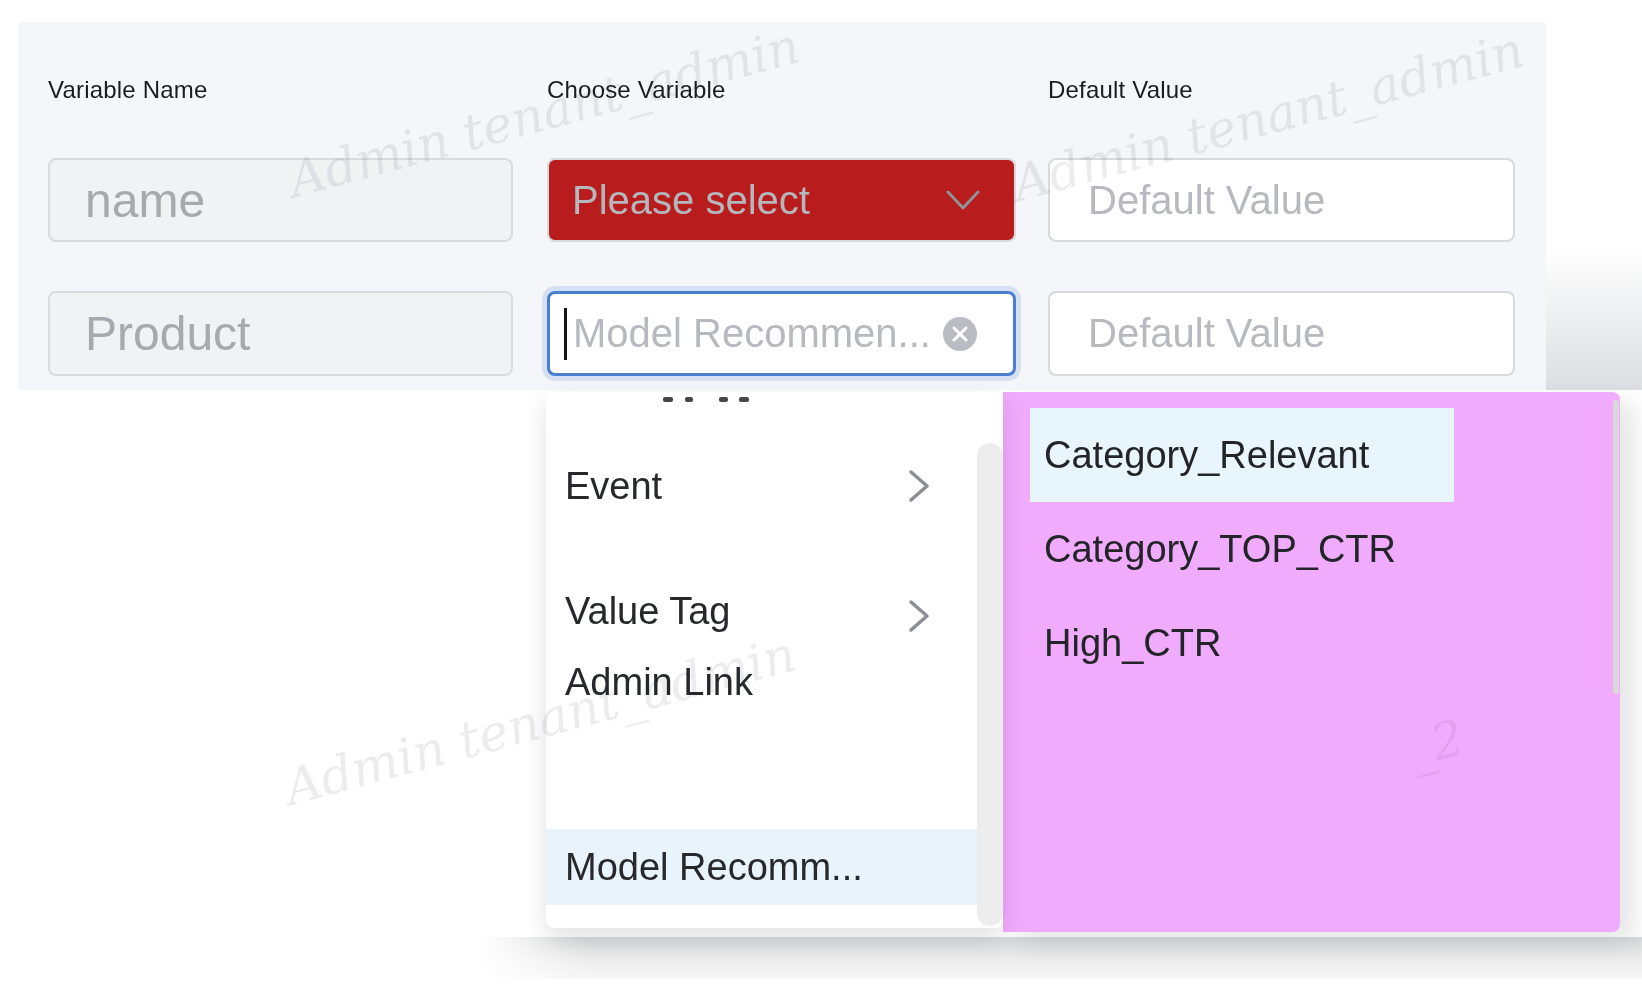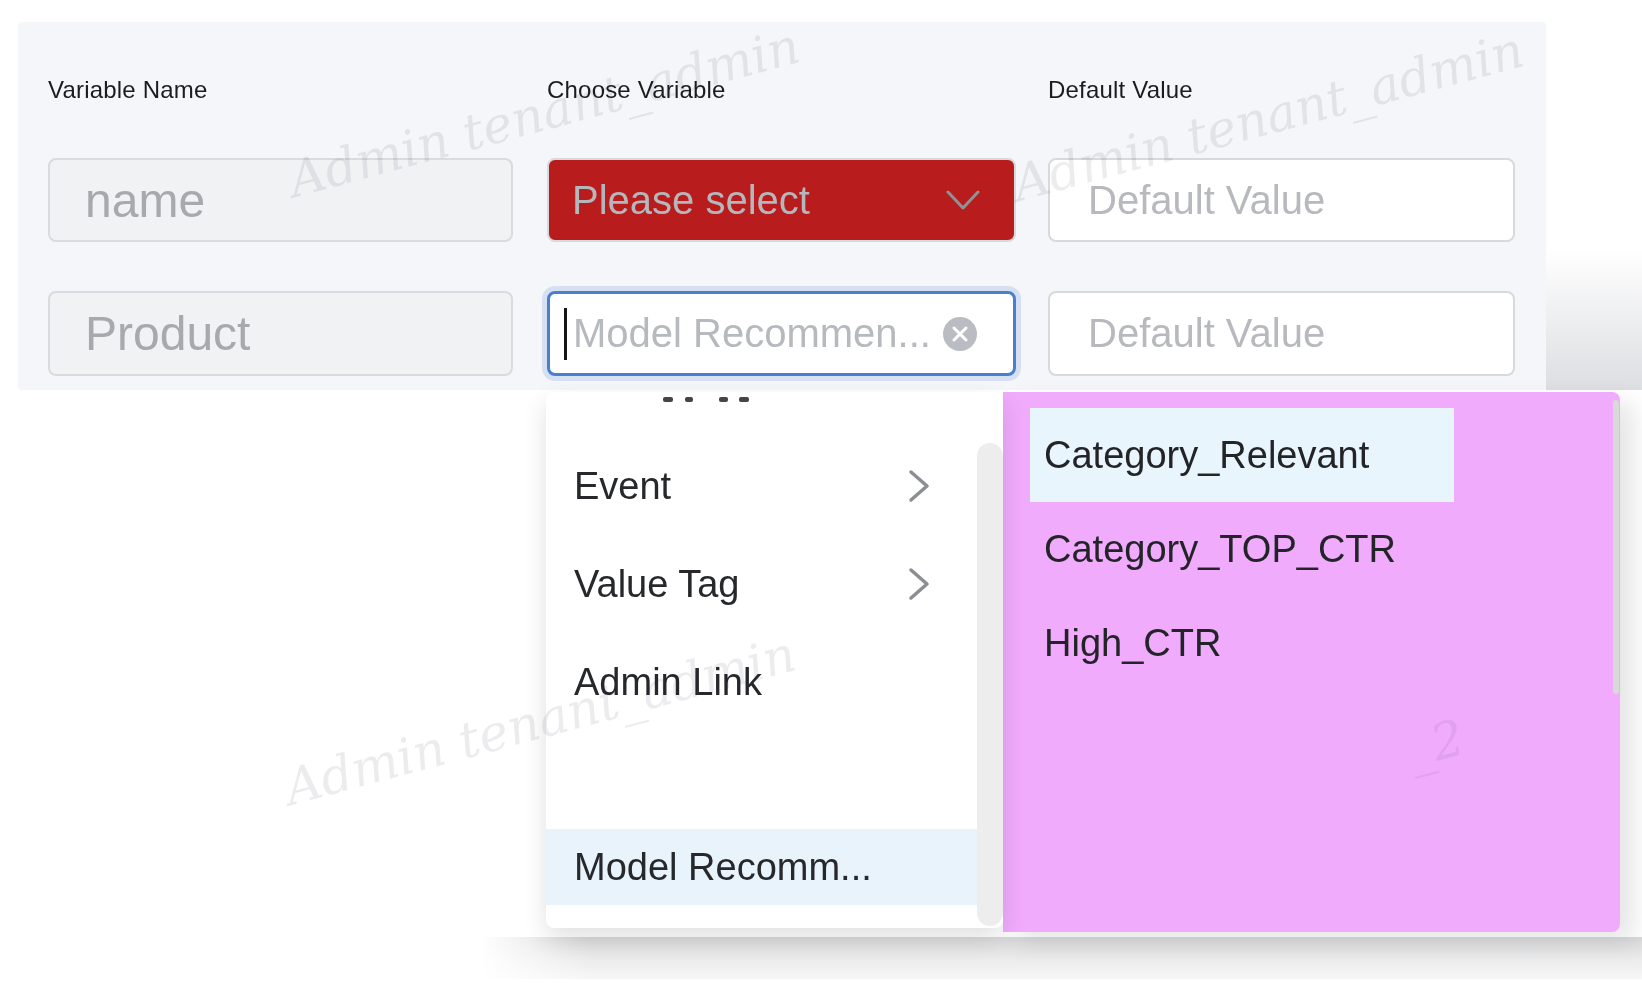--- a/index.html
+++ b/index.html
@@ -31,23 +31,23 @@
   .caret{width:3px;height:52px;background:#141414;margin-right:6px;}
   .select-focused .ph{font-size:40px;color:#b6b9be;}
   .clear-btn{position:absolute;right:36px;top:50%;transform:translateY(-50%);
              width:34px;height:34px;border-radius:50%;background:#b9bcc2;
              display:flex;align-items:center;justify-content:center;}
 
   
   .menu{position:absolute;left:546px;top:392px;width:457px;height:536px;background:#fff;
         border-radius:8px;box-shadow:0 10px 24px rgba(0,0,0,0.12);z-index:20;overflow:hidden;}
   .menu-item{position:absolute;left:0;width:100%;height:98px;display:flex;align-items:center;}
-  .menu-item .txt{margin-left:28px;font-size:38px;color:#26282b;}
+  .menu-item .txt{margin-left:19px;font-size:38px;color:#26282b;}
   .menu-item .chev-right{position:absolute;right:73px;width:22px;height:34px;}
-  .mi-0{top:45px;} .mi-1{top:143px;} .mi-2{top:241px;} .mi-3{top:339px;}
+  .mi-0{top:45px;} .mi-1{top:143px;align-items:flex-end;} .mi-2{top:241px;} .mi-3{top:339px;}
   .mi-4{top:437px;height:76px;background:#e8f3fb;}
   .remnant{position:absolute;left:117px;top:5px;height:6px;width:120px;}
   .remnant i{position:absolute;top:0;height:5px;background:#454545;border-radius:2px;}
   .remnant i:nth-child(1){left:0;width:10px;}
   .remnant i:nth-child(2){left:22px;width:8px;}
   .remnant i:nth-child(3){left:56px;width:9px;}
   .remnant i:nth-child(4){left:76px;width:10px;}
   .menu-scrollbar{position:absolute;left:431px;top:51px;width:26px;height:483px;
                   background:#ededee;border-radius:13px;}
 

